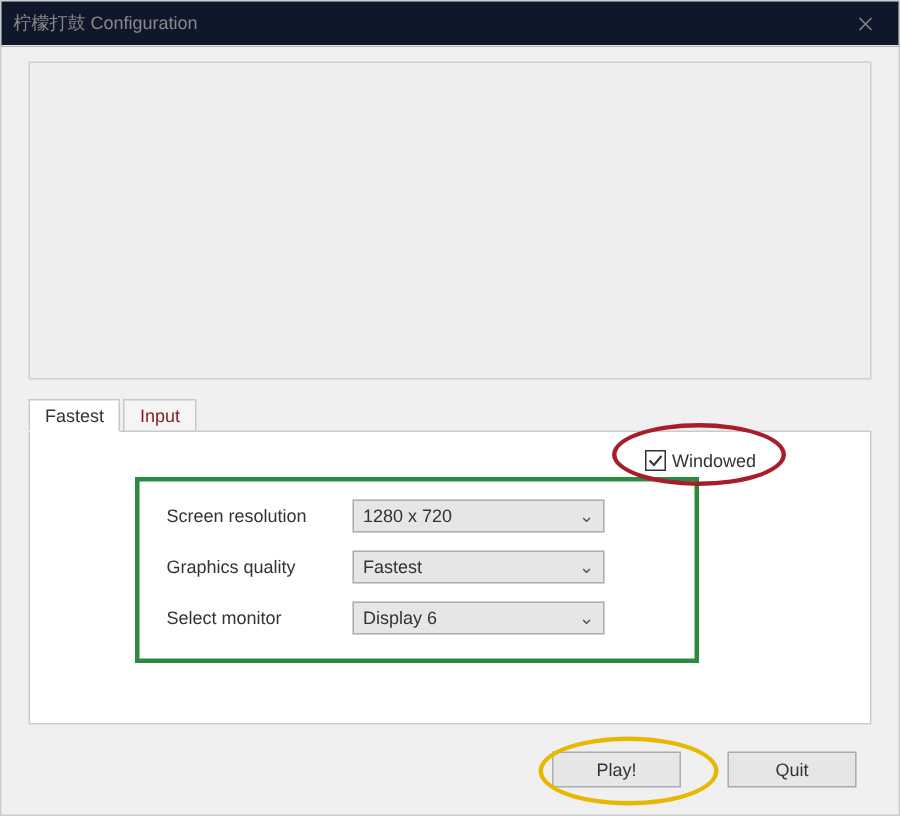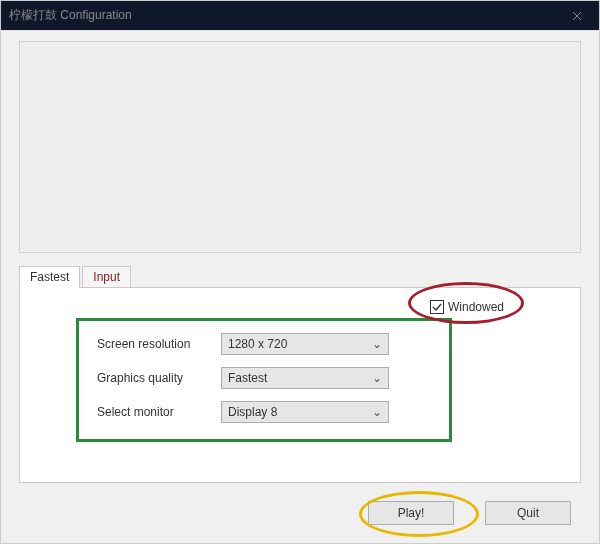--- a/index.html
+++ b/index.html
@@ -78,21 +78,21 @@
       padding: 30px 20px 40px 20px;
       min-height: 180px;
       position: relative;
       z-index: 1;
     }
     .settings-box {
       position: relative;
       border: 3px solid #2b8a3e;
       padding: 12px 18px 16px 18px;
       width: 376px;
-      margin-left: 36px;
+      margin-left: 50px;
     }
     .row {
       display: flex;
       align-items: center;
       margin-bottom: 12px;
     }
     .row:last-child { margin-bottom: 0; }
     .row-label {
       width: 124px;
       font-size: 12px;
@@ -204,21 +204,21 @@
         <div class="row">
           <span class="row-label">Graphics quality</span>
           <div class="select">
             <span>Fastest</span>
             <span class="chev">⌄</span>
           </div>
         </div>
         <div class="row">
           <span class="row-label">Select monitor</span>
           <div class="select">
-            <span>Display 8</span>
+            <span>Display 6</span>
             <span class="chev">⌄</span>
           </div>
         </div>
       </div>
 
       <div class="windowed-wrap">
         <div class="checkbox">
           <svg viewBox="0 0 10 10">
               <path d="M1 5 L4 8 L9 2" stroke="#333" stroke-width="1.4" fill="none"></path>
             </svg>

